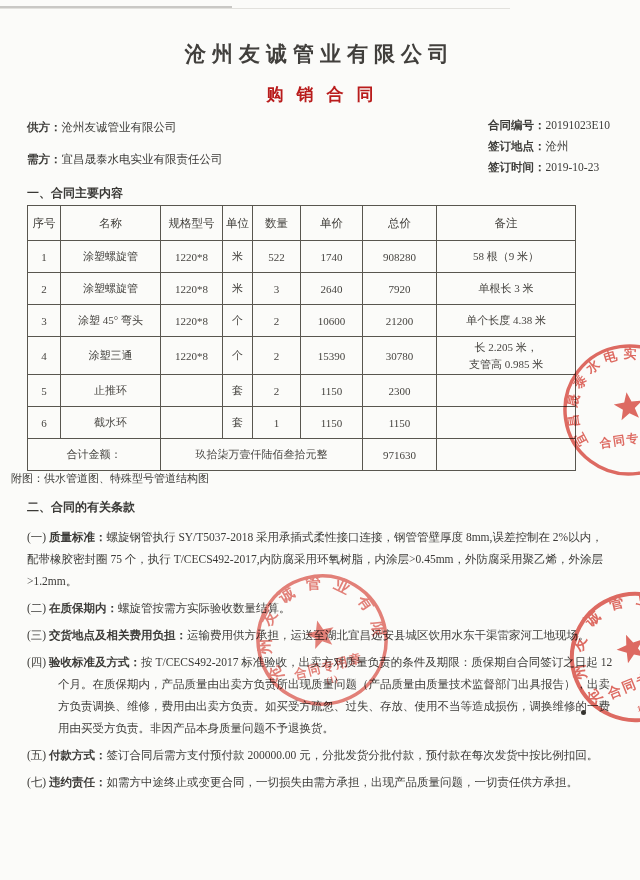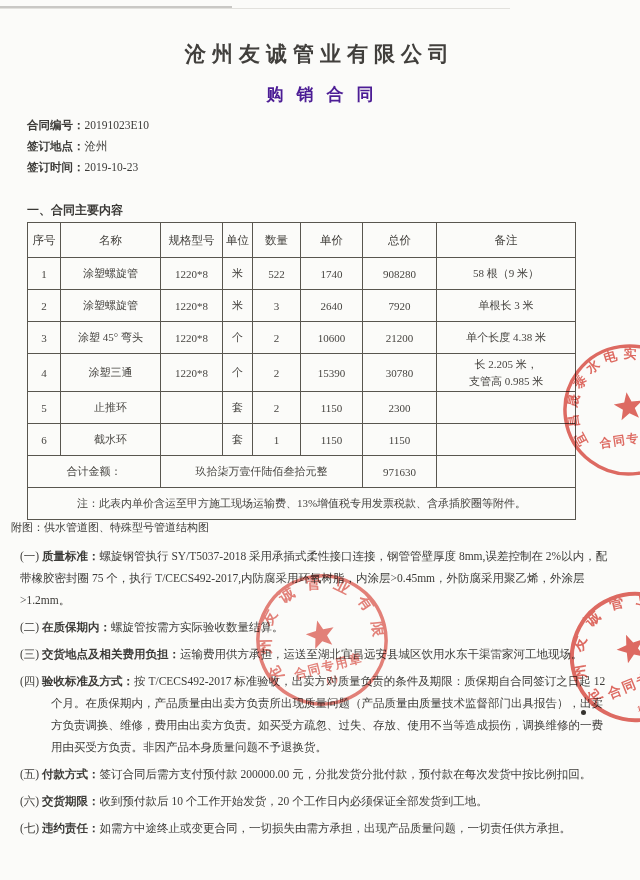--- a/index.html
+++ b/index.html
@@ -7,67 +7,75 @@
     width:640px; height:880px; overflow:hidden; position:relative;
     background:#fbfbf9;
     font-family:"Liberation Serif","DejaVu Serif",serif;
     color:#3c3b38;
   }
   .page { position:absolute; inset:0; overflow:hidden; }
   .scan-line { position:absolute; top:6px; left:0; width:232px; height:2px; background:#bdbcb8; opacity:.8; }
   .scan-line2 { position:absolute; top:8px; left:0; width:510px; height:1px; background:#d7d6d2; opacity:.7; }
 
   h1.company { text-align:center; font-size:21px; font-weight:600; letter-spacing:6px; margin:40px 0 0; color:#413f3c; }
-  h2.ctitle  { text-align:center; font-size:17px; font-weight:600; letter-spacing:13px; margin:15px 0 0; color:#4c1d95; text-indent:13px; }
+  h2.ctitle  { text-align:center; font-size:17px; font-weight:600; letter-spacing:13px; margin:15px 0 0; color:#b91c1c; text-indent:13px; }
 
   .meta { display:flex; justify-content:space-between; padding:0 30px 0 27px; margin-top:12px; font-size:11.5px; }
   .meta .lbl { font-weight:700; }
   .meta-left .supplier { margin-top:2px; }
   .meta-left .buyer    { margin-top:17px; }
   .meta-right div { margin-bottom:6px; }
 
-  .sec-head { font-weight:700; font-size:12px; padding-left:27px; margin-top:21px; color:#3a3936; }
+  .sec-head { font-weight:700; font-size:12px; padding-left:27px; margin-top:4px; color:#3a3936; }
 
   table.items {
     border-collapse:collapse; table-layout:fixed;
     margin:3px 0 0 27px; width:548px; font-size:11px; color:#474541;
   }
   table.items th, table.items td {
     border:1px solid #59564f; text-align:center; vertical-align:middle;
     padding:2px 3px; font-weight:400; overflow:hidden;
   }
   table.items th { height:30px; font-size:11.5px; color:#44423e; }
   table.items tbody td { height:27px; }
   td.remark-cell { white-space:pre-line; line-height:1.5; }
   tr.total-row td { height:29px;text-align:center; }
   td.note-cell { text-align:left; padding:7px 8px 13px 8px; line-height:1.6; }
 
   .attachment { padding-left:11px; font-size:11px; }
   .sec2-head  { margin-top:13px; }
 
-  .clauses { padding:5px 26px 0 20px; font-size:11.5px; }
+  .clauses { padding:5px 26px 0 27px; font-size:11.5px; }
   .clause { line-height:22px; margin-top:5px; }
   .clause .term { font-weight:700; }
   .clause.hang { padding-left:31px; text-indent:-31px; }
 
   .stamp { position:absolute; mix-blend-mode:multiply; pointer-events:none; }
   .stamp svg text { font-family:"Liberation Serif","DejaVu Serif",serif; font-weight:600; }
   .ink-dot { position:absolute; left:581px; top:710px; width:5px; height:5px; border-radius:50%; background:#35332f; }
 </style>
 </head>
 <body>
 
 <div class="page">
   <div class="scan-line"></div>
   <div class="scan-line2"></div>
 
   <h1 class="company">沧州友诚管业有限公司</h1>
   <h2 class="ctitle">购销合同</h2>
 
   <div class="meta">
+    <div class="meta-left">
+      <div class="supplier">
+        <span class="lbl">供方：</span><span>沧州友诚管业有限公司</span>
+      </div>
+      <div class="buyer">
+        <span class="lbl">需方：</span><span>宜昌晟泰水电实业有限责任公司</span>
+      </div>
+    </div>
     <div class="meta-right">
       <div>
         <span class="lbl">合同编号：</span><span>20191023E10</span>
       </div>
       <div>
         <span class="lbl">签订地点：</span><span>沧州</span>
       </div>
       <div>
         <span class="lbl">签订时间：</span><span>2019-10-23</span>
       </div>
@@ -160,36 +168,33 @@
           <td>1150</td>
           <td>1150</td>
           <td class="remark-cell"></td>
         </tr>
         <tr class="total-row">
           <td colspan="2">合计金额：</td>
           <td colspan="4">玖拾柒万壹仟陆佰叁拾元整</td>
           <td colspan="1">971630</td>
           <td colspan="1"></td>
         </tr>
-        <tr>
-          <td colspan="8" class="note-cell">注：此表内单价含运至甲方施工现场运输费、13%增值税专用发票税款、含承插胶圈等附件。</td>
-        </tr>
       </tbody>
   </table>
 
   <div class="attachment">附图：供水管道图、特殊型号管道结构图</div>
 
+  <div class="sec-head sec2-head">二、合同的有关条款</div>
 
   <div class="clauses" id="clauses">
       <div class="clause"><span>(一)</span> <span class="term">质量标准：</span><span>螺旋钢管执行 SY/T5037-2018 采用承插式柔性接口连接，钢管管壁厚度 8mm,误差控制在 2%以内，配带橡胶密封圈 75 个，执行 T/CECS492-2017,内防腐采用环氧树脂，内涂层&gt;0.45mm，外防腐采用聚乙烯，外涂层&gt;1.2mm。</span></div>
       <div class="clause"><span>(二)</span> <span class="term">在质保期内：</span><span>螺旋管按需方实际验收数量结算。</span></div>
       <div class="clause"><span>(三)</span> <span class="term">交货地点及相关费用负担：</span><span>运输费用供方承担，运送至湖北宜昌远安县城区饮用水东干渠雷家河工地现场。</span></div>
       <div class="clause hang"><span>(四)</span> <span class="term">验收标准及方式：</span><span>按 T/CECS492-2017 标准验收，出卖方对质量负责的条件及期限：质保期自合同签订之日起 12 个月。在质保期内，产品质量由出卖方负责所出现质量问题（产品质量由质量技术监督部门出具报告），出卖方负责调换、维修，费用由出卖方负责。如买受方疏忽、过失、存放、使用不当等造成损伤，调换维修的一费用由买受方负责。非因产品本身质量问题不予退换货。</span></div>
       <div class="clause"><span>(五)</span> <span class="term">付款方式：</span><span>签订合同后需方支付预付款 200000.00 元，分批发货分批付款，预付款在每次发货中按比例扣回。</span></div>
-      <div class="clause"><span>(六)</span> <span class="term">交货期限：</span><span>收到预付款后 10 个工作开始发货，20 个工作日内必须保证全部发货到工地。</span></div>
       <div class="clause"><span>(七)</span> <span class="term">违约责任：</span><span>如需方中途终止或变更合同，一切损失由需方承担，出现产品质量问题，一切责任供方承担。</span></div>
     </div>
 
   <div class="stamp" style="left:556px; top:337px; width:146px; height:146px; opacity:.85; transform:rotate(-8deg);">
     <svg width="146" height="146" viewBox="0 0 146 146">
       <circle cx="73" cy="73" r="64" fill="none" stroke="#dc5248" stroke-width="3.5"></circle>
       <path id="arcA" d="M 29.4,101.3 A 52,52 0 1 1 116.6,101.3" fill="none"></path>
       <text fill="#dc5248" font-size="13" letter-spacing="5.5">
         <textPath href="#arcA" startOffset="2">宜昌晟泰水电实业有限责任公司</textPath>
       </text>

